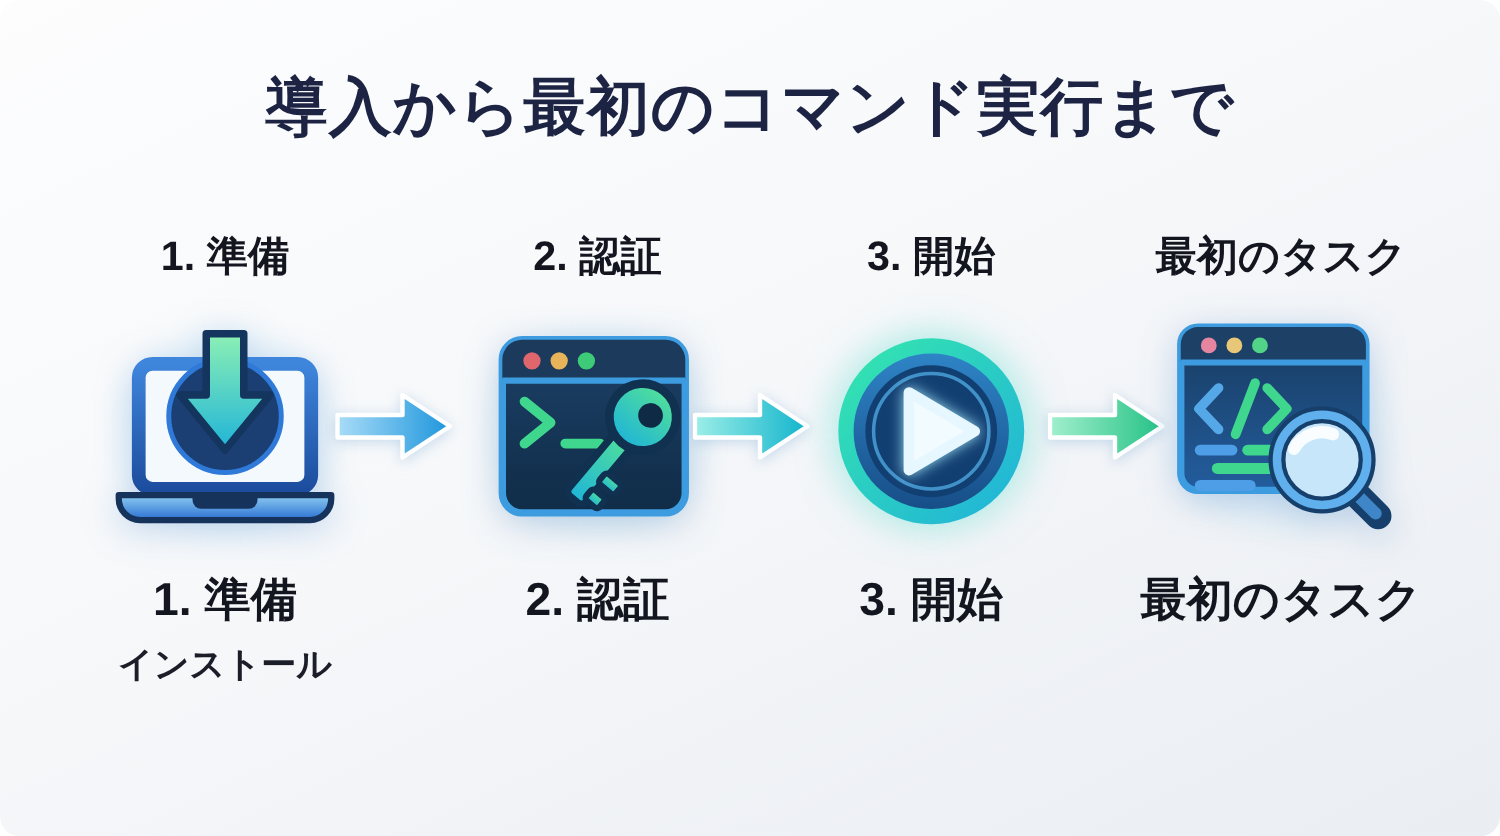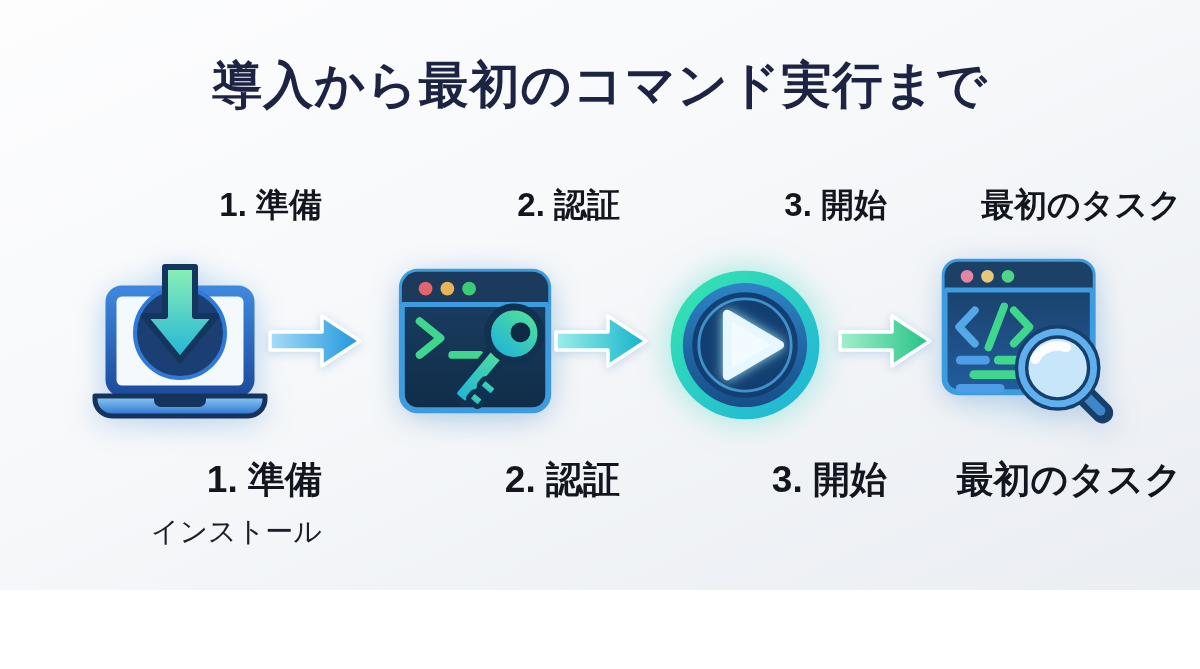--- a/index.html
+++ b/index.html
@@ -3,38 +3,39 @@
 <meta charset="utf-8">
 <style>
   * { margin: 0; padding: 0; box-sizing: border-box; }
   html, body { width: 1200px; height: 669px; }
   body {
     font-family: "Liberation Sans", "DejaVu Sans", sans-serif;
     overflow: hidden;
   }
   .canvas {
     position: relative;
-    width: 1200px; height: 590px;
+    width: 1200px; height: 669px;
     background: linear-gradient(155deg, #fdfdfe 0%, #f6f8fa 45%, #eaedf2 100%);
     overflow: hidden;
+    border-radius: 16px;
   }
   .title {
     position: absolute;
     top: 52px; left: 0; width: 100%;
     text-align: center;
     font-size: 50px;
     font-weight: 800;
     letter-spacing: 1px;
     color: #1d2443;
   }
   .step {
     position: absolute;
     top: 183px;
     height: 390px;
-    text-align: right;
+    text-align: center;
   }
   .step-c1 { left: 38px;  width: 284px; }
   .step-c2 { left: 336px; width: 284px; }
   .step-c3 { left: 603px; width: 284px; }
   .step-c4 { left: 868px; width: 314px; }
   .step-top-label {
     position: absolute; top: 0; left: 0; width: 100%;
     font-size: 33px; font-weight: 800; color: #14161f;
   }
   .icon-box {
@@ -49,21 +50,21 @@
     background: radial-gradient(ellipse at center, rgba(140,195,245,0.30) 0%, rgba(160,220,240,0.14) 55%, rgba(255,255,255,0) 75%);
     filter: blur(6px);
   }
   .icon-box svg { position: relative; }
   .step-bottom-label {
     position: absolute; top: 272px; left: 0; width: 100%;
     font-size: 37px; font-weight: 800; color: #14161f;
   }
   .step-sub-label {
     position: absolute; top: 330px; left: 0; width: 100%;
-    font-size: 28px; font-weight: 400; color: #1b1e29;
+    font-size: 28px; font-weight: 700; color: #1b1e29;
   }
   .arrow {
     position: absolute;
     top: 309px;
     width: 94px; height: 64px;
   }
   .arrow svg { filter: drop-shadow(0 2px 5px rgba(110,160,210,0.35)); }
   .arrow-1 { left: 268px; }
   .arrow-2 { left: 554px; }
   .arrow-3 { left: 838px; }

